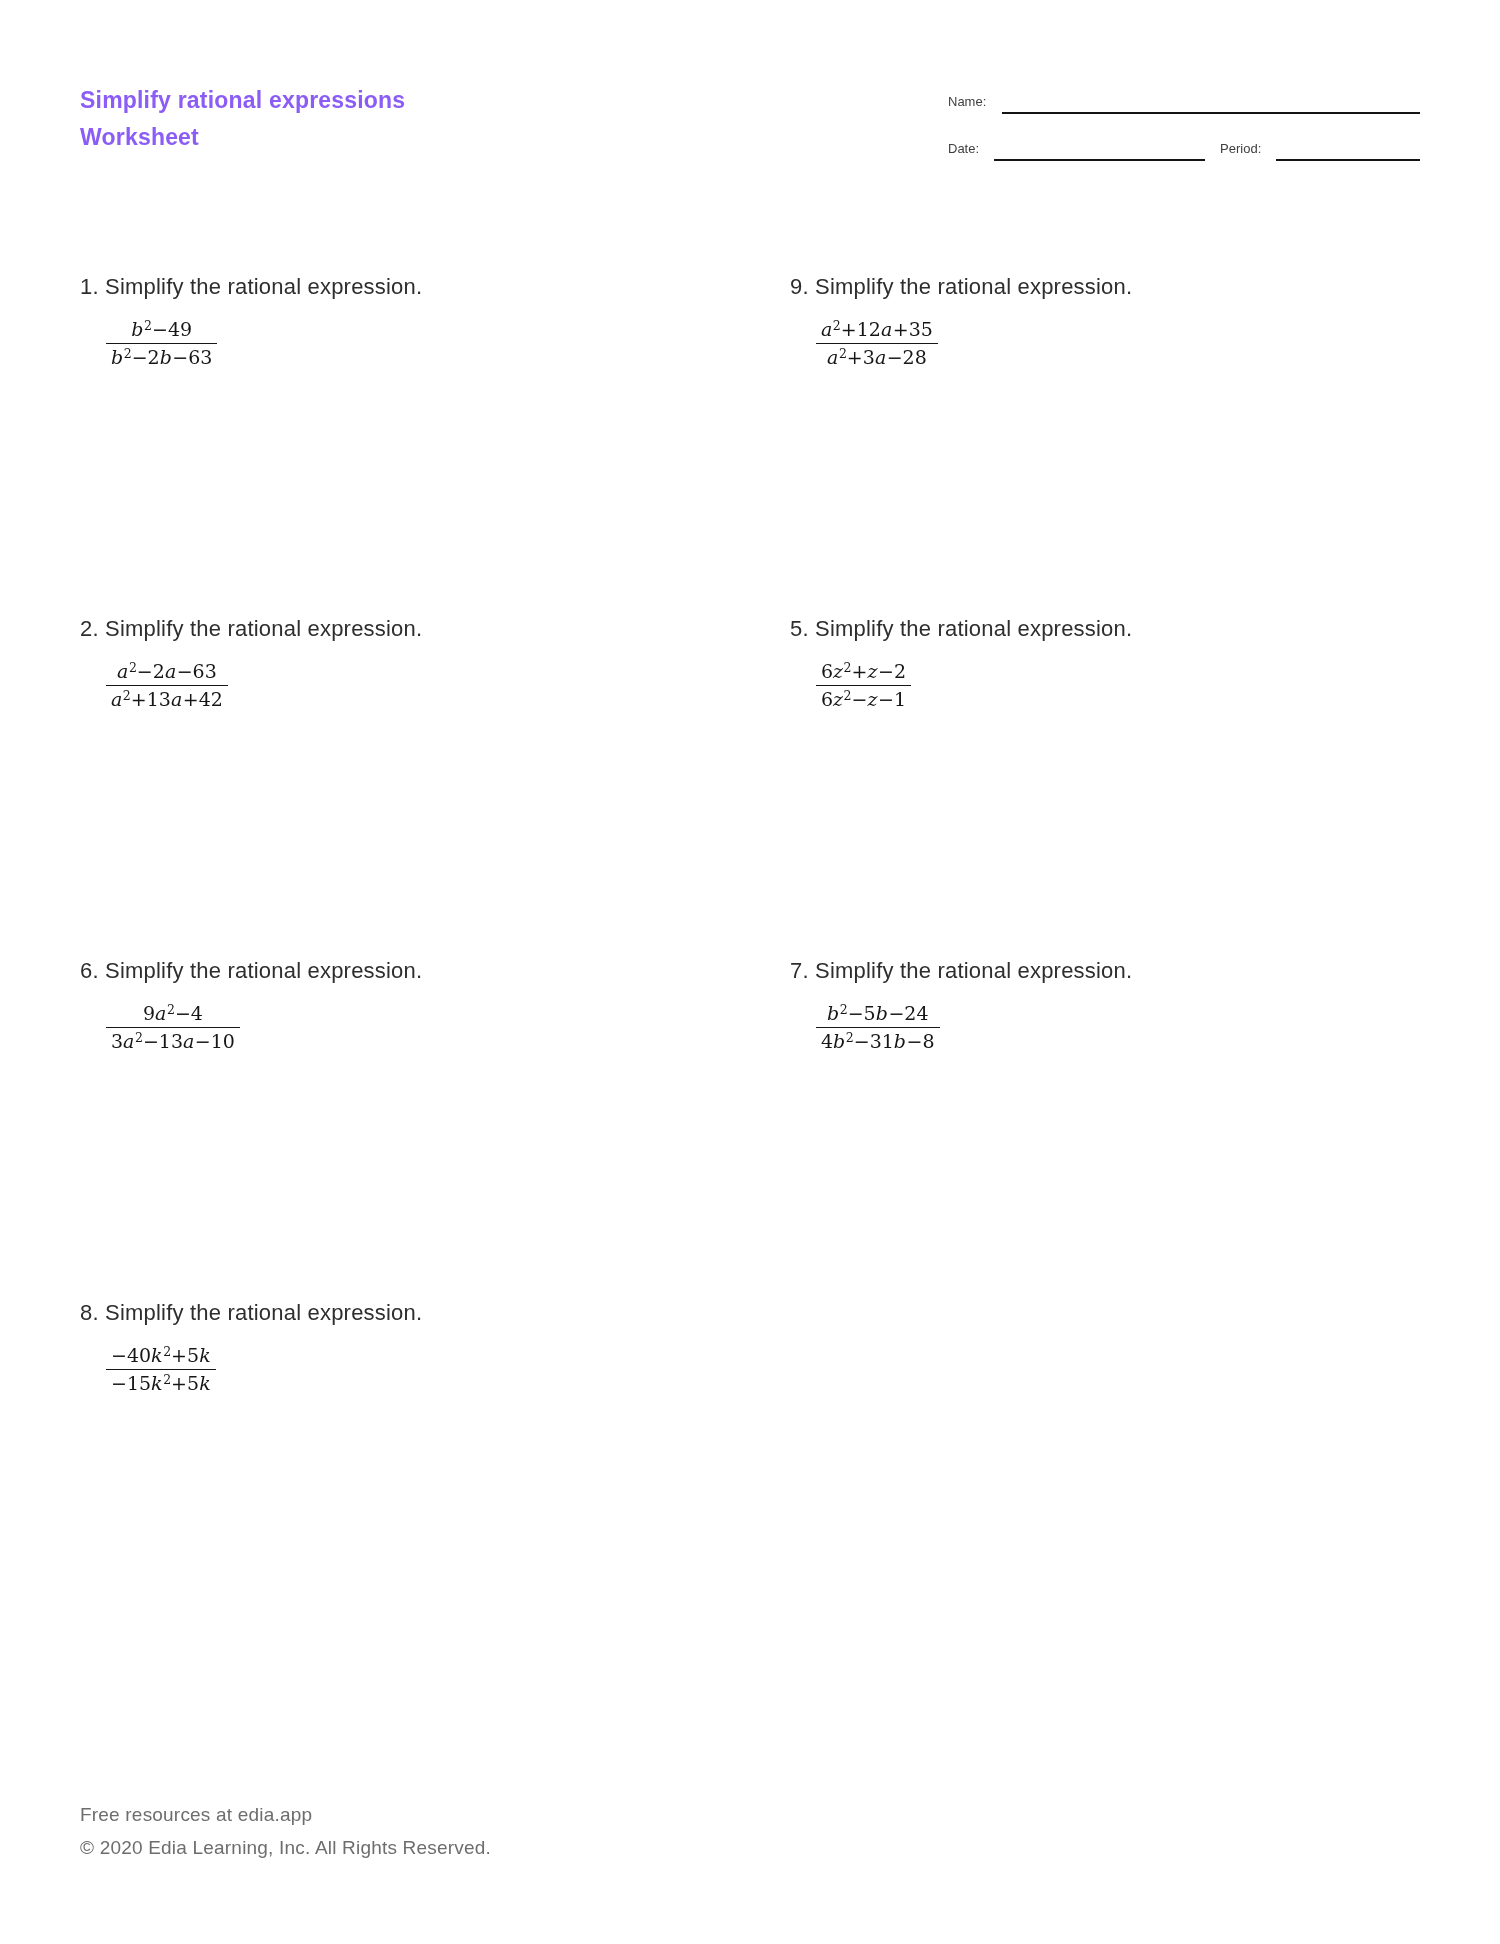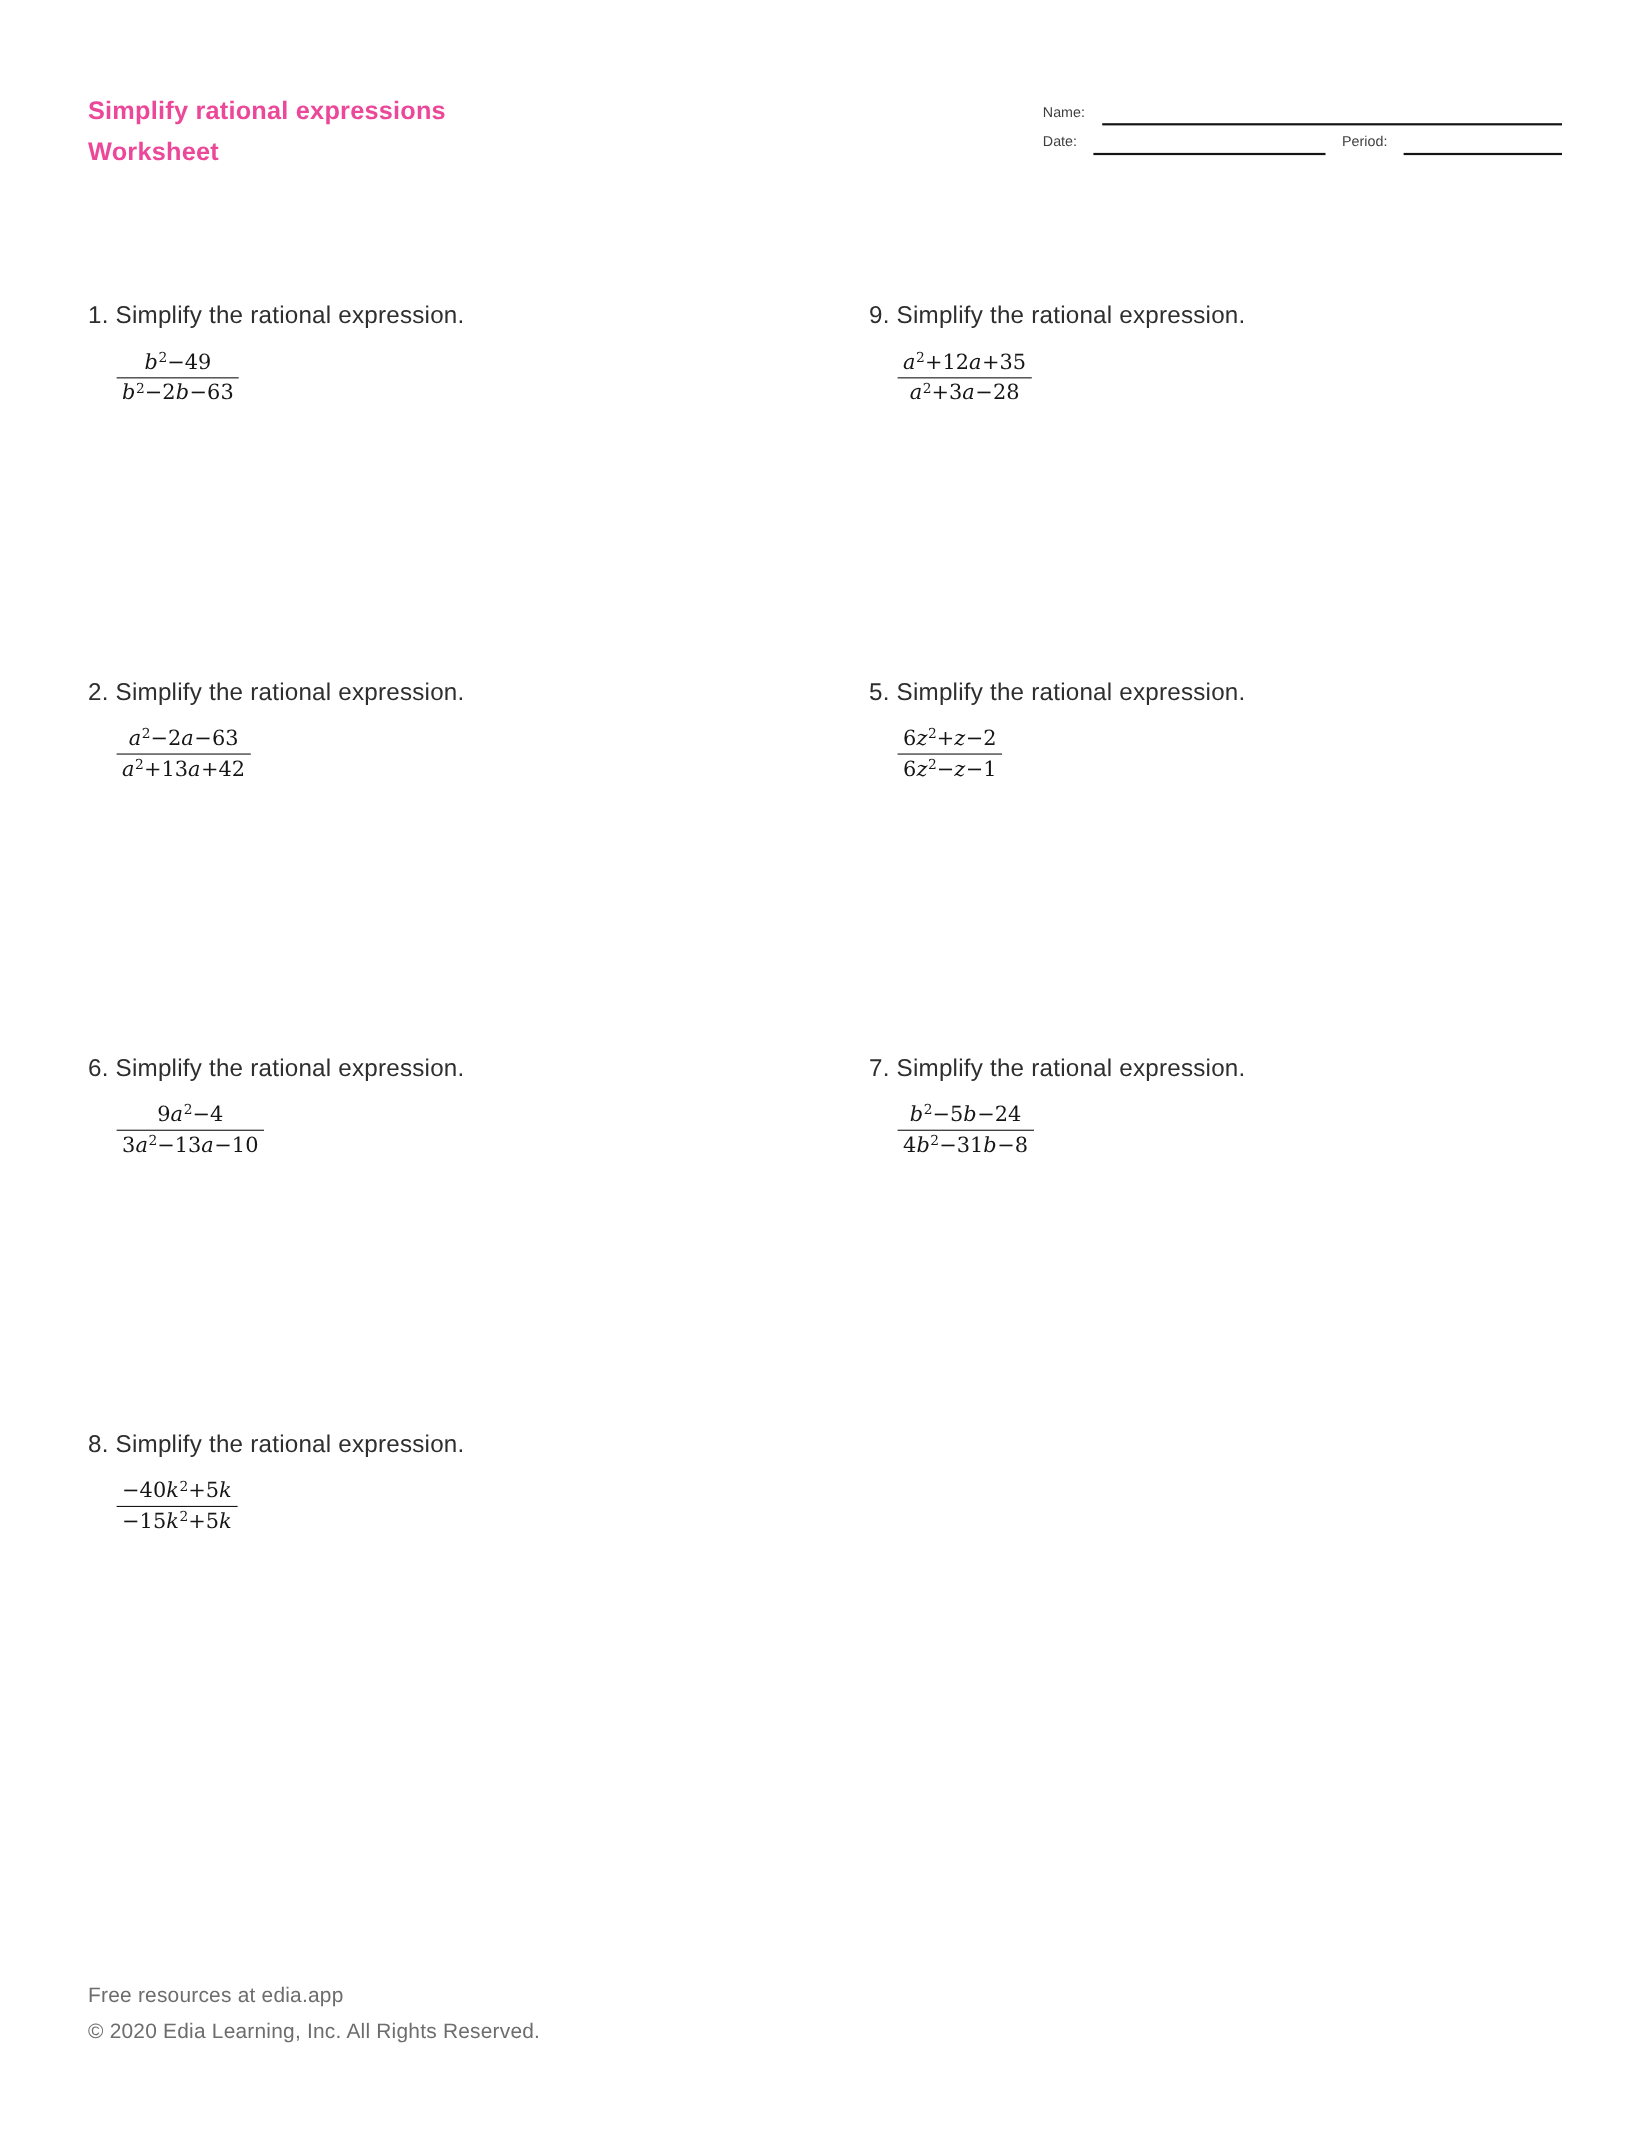--- a/index.html
+++ b/index.html
@@ -13,39 +13,39 @@
     overflow: hidden;
   }
 
   
   .title-block {
     position: absolute;
     left: 80px;
     top: 82px;
     font-size: 23px;
     font-weight: bold;
-    color: #ec4899;
+    color: #8b5cf6;
     line-height: 37px;
     letter-spacing: 0.2px;
   }
 
   
   .fields {
     position: absolute;
     left: 948px;
     top: 90px;
     width: 472px;
     font-size: 13px;
     color: #3f3f3f;
   }
   .field-row {
     display: flex;
     align-items: flex-end;
   }
-  .field-row + .field-row { margin-top: 3px; }
+  .field-row + .field-row { margin-top: 23px; }
   .field-label { line-height: 24px; white-space: nowrap; }
   .blank {
     border-bottom: 2px solid #141414;
     height: 20px;
   }
   .blank-name { flex: 1; margin-left: 16px; }
   .blank-date { width: 211px; margin-left: 15px; }
   .period-label { margin-left: 15px; }
   .blank-period { flex: 1; margin-left: 15px; }
 

